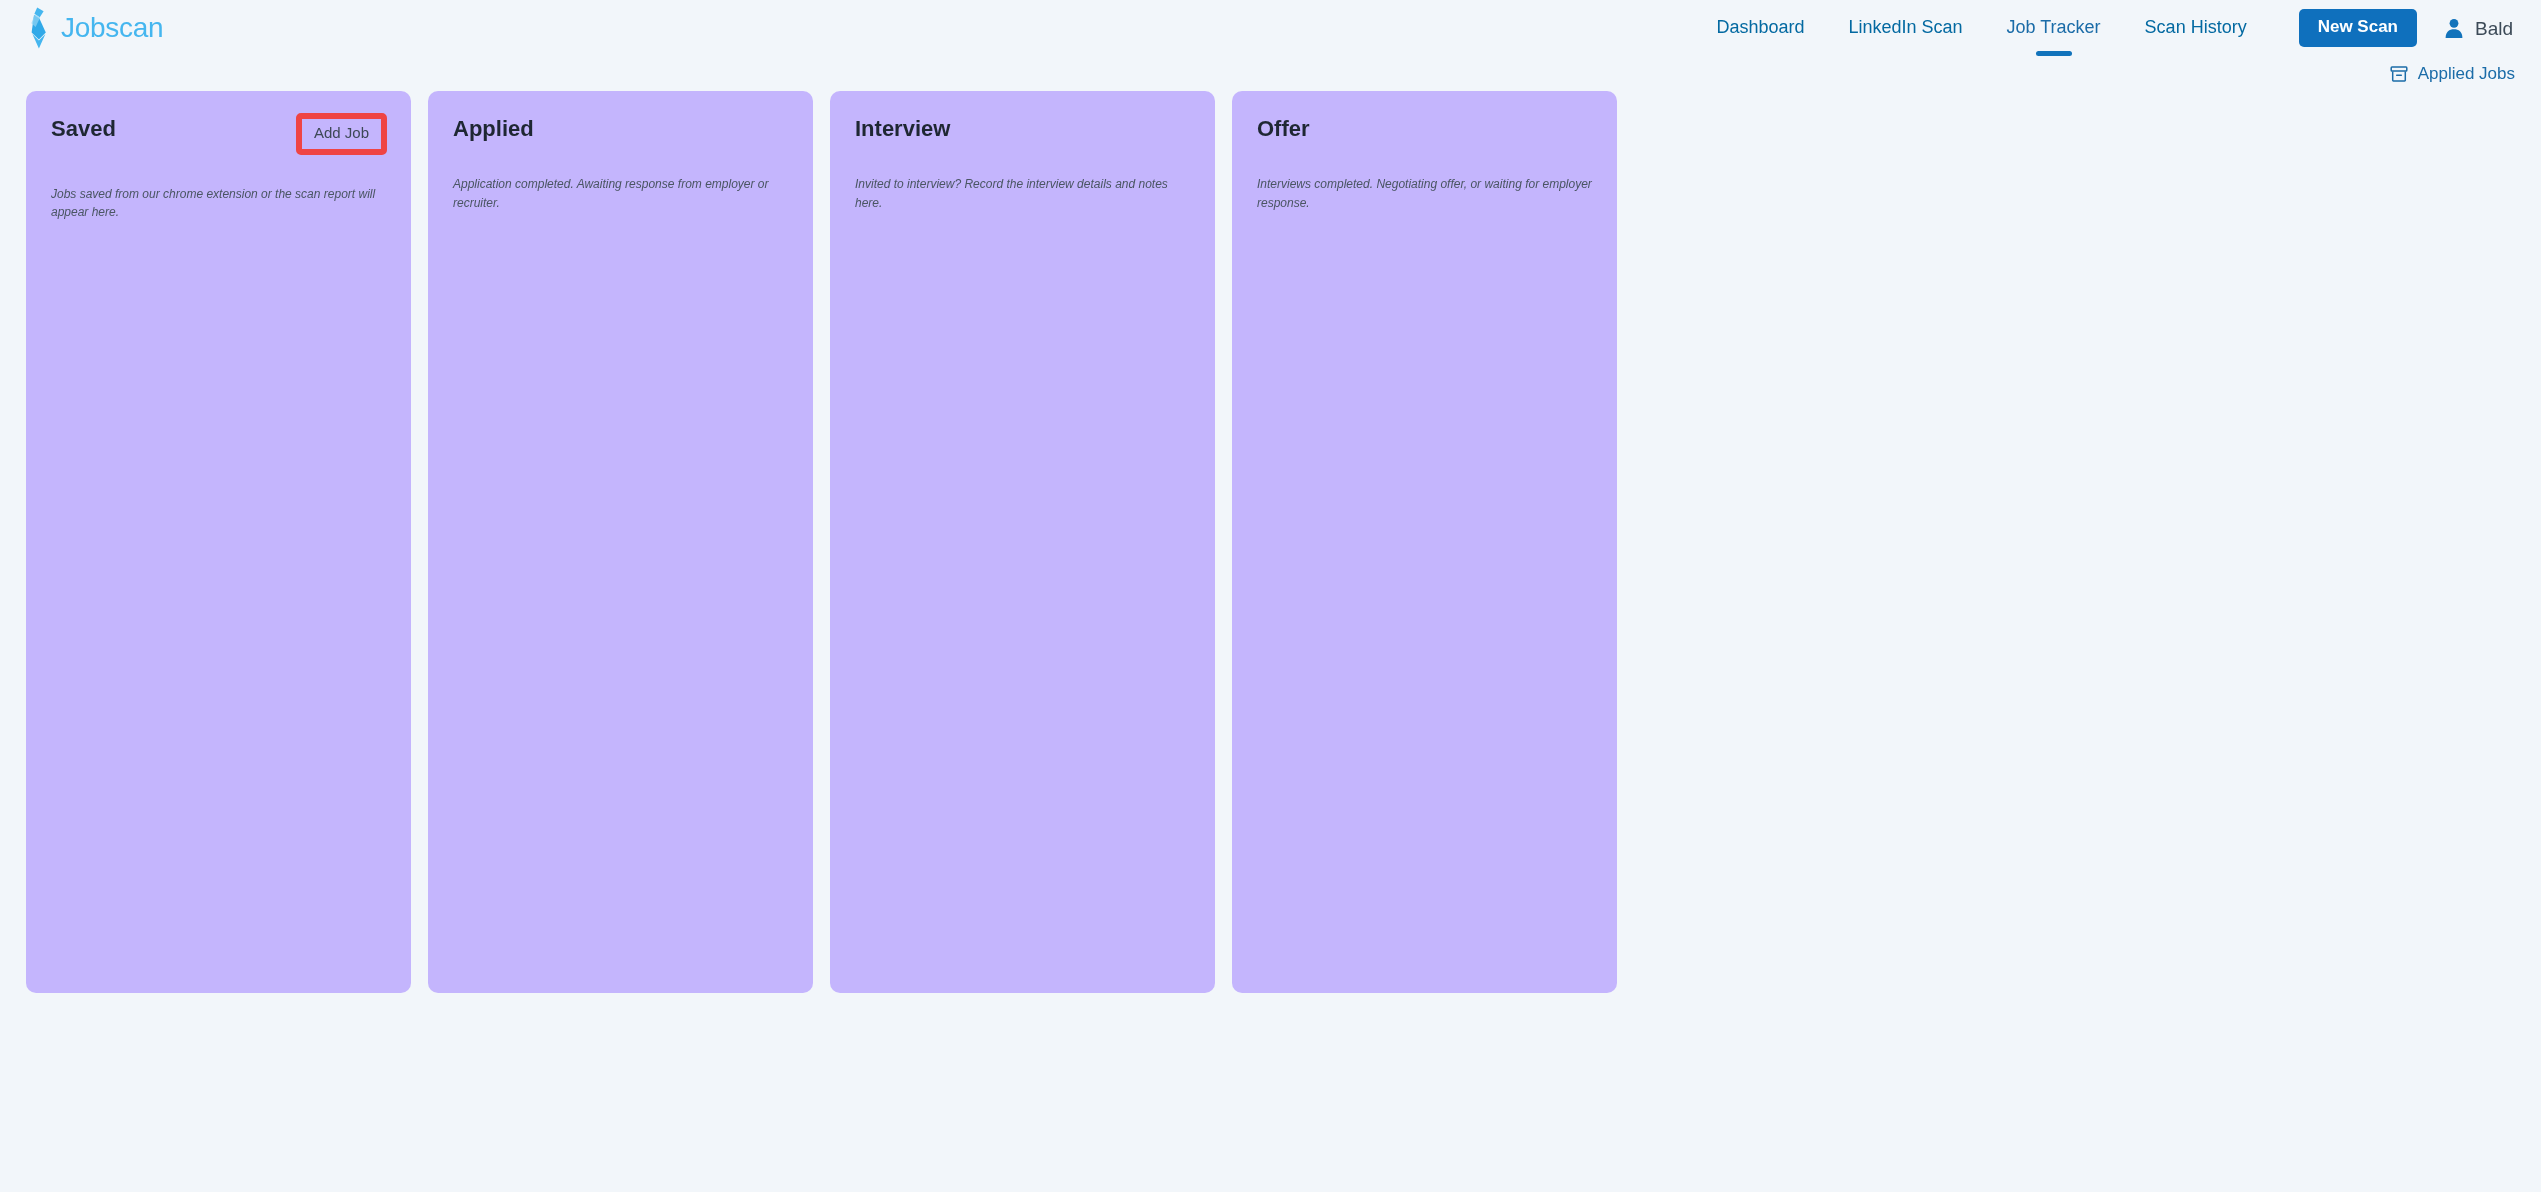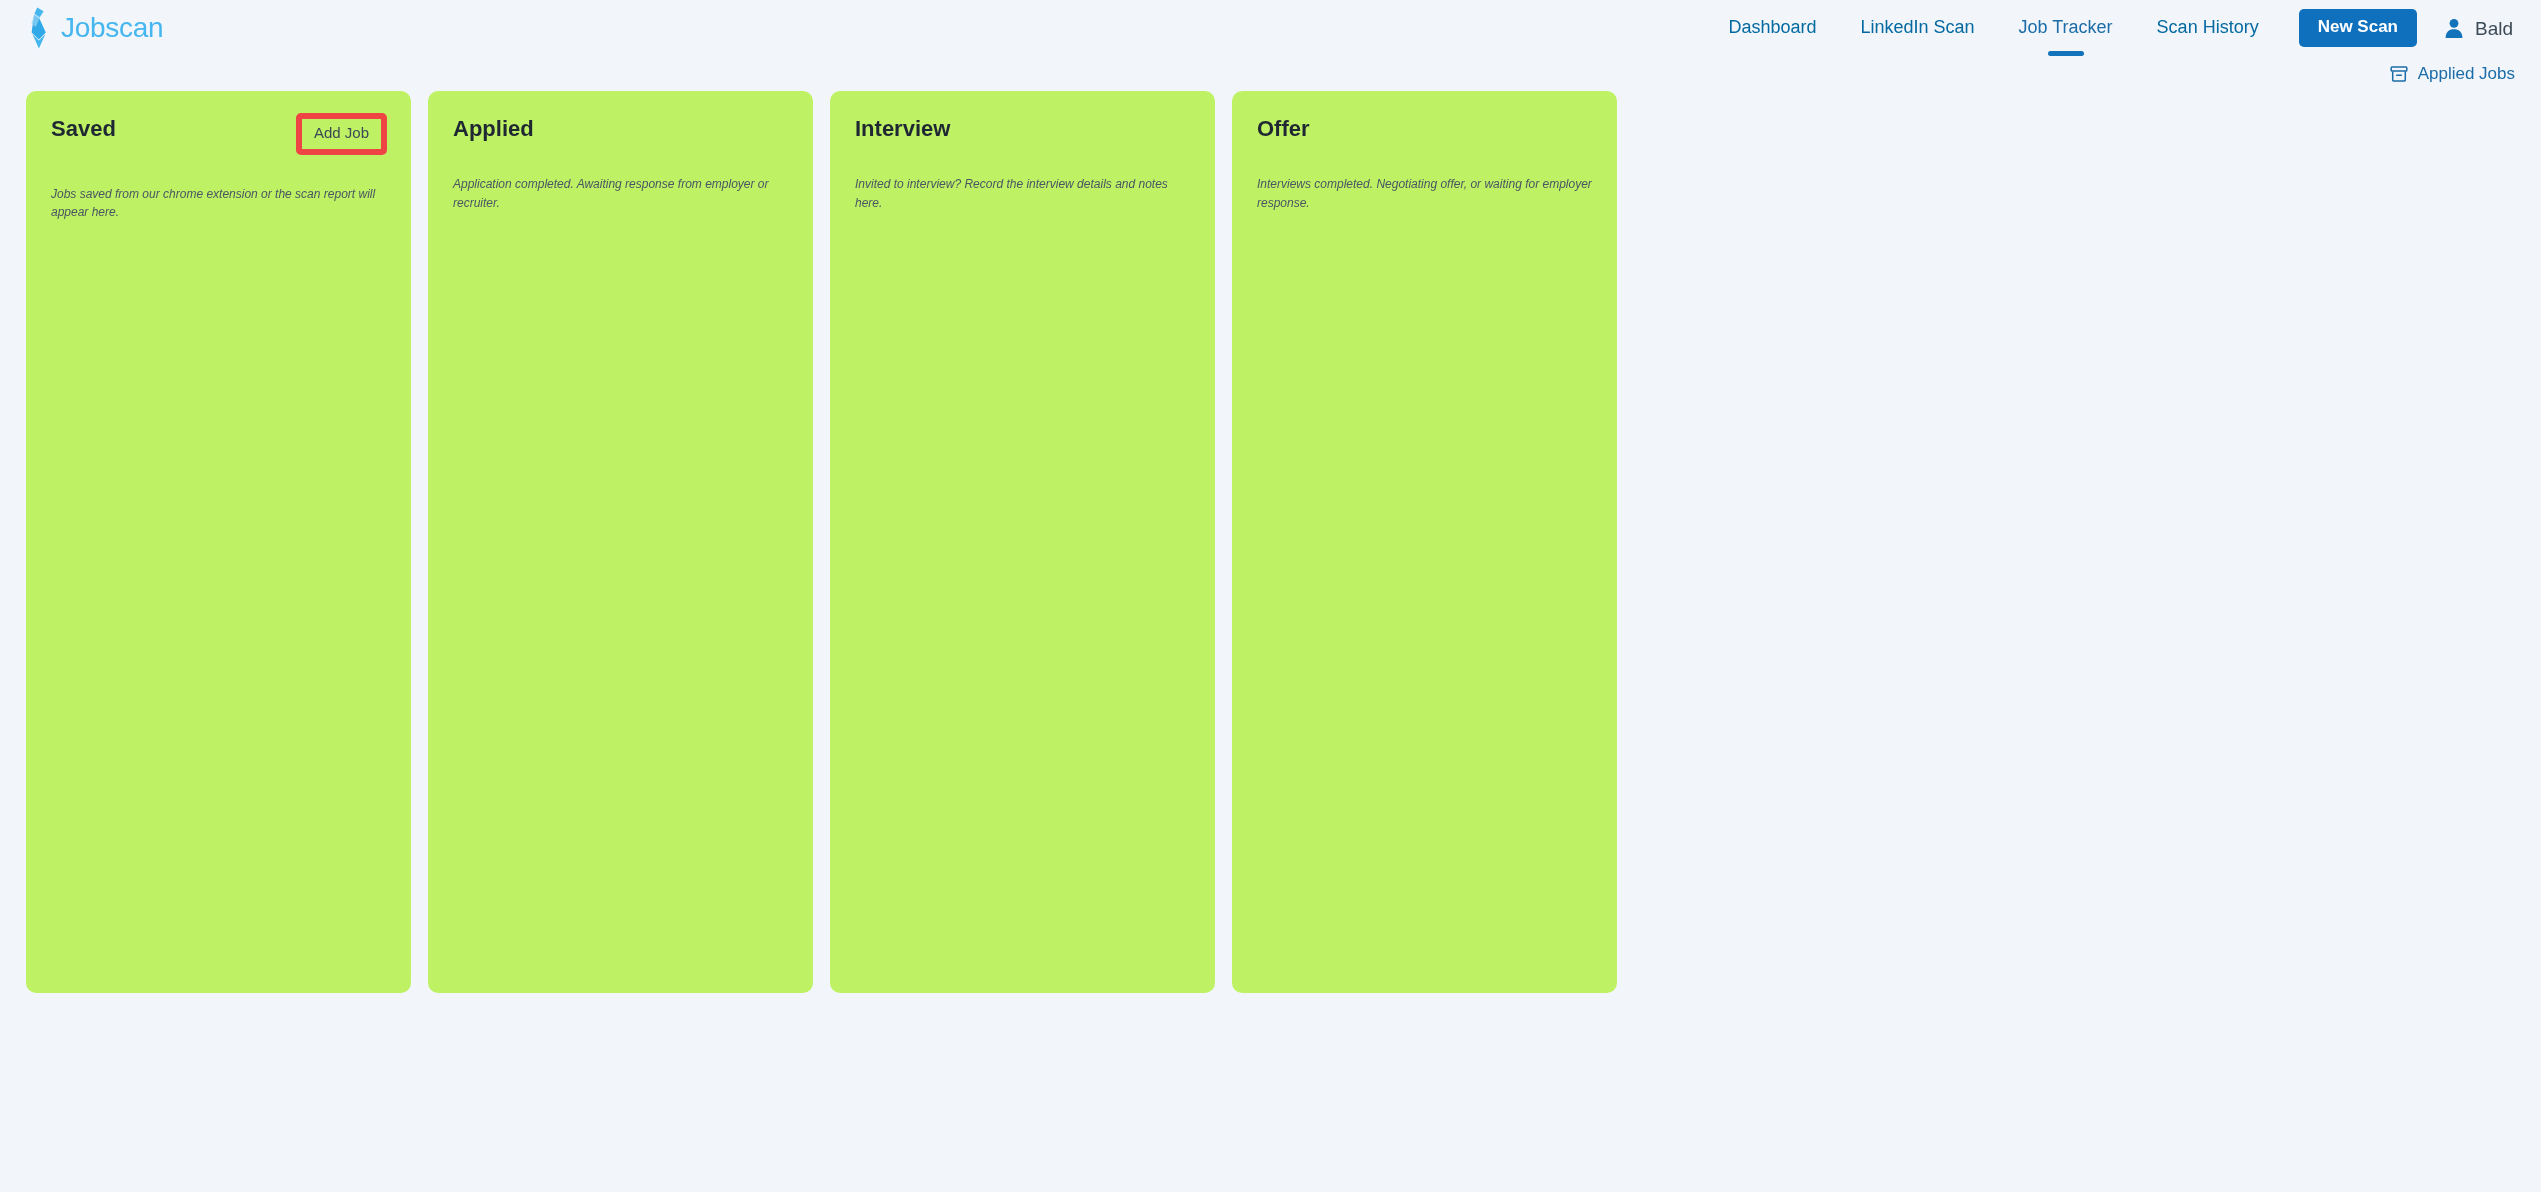--- a/index.html
+++ b/index.html
@@ -62,21 +62,21 @@
     left: 50%;
     transform: translateX(-50%);
     bottom: -11px;
     width: 36px;
     height: 5px;
     border-radius: 3px;
     background: #1273bb;
   }
 
   .new-scan-btn {
-    margin-left: 18px;
+    margin-left: 30px;
     background: #0f70bd;
     color: #ffffff;
     font-size: 17px;
     font-weight: 700;
     border: none;
     border-radius: 5px;
     padding: 9px 19px 10px;
     cursor: pointer;
     line-height: 1.1;
     white-space: nowrap;
@@ -119,21 +119,21 @@
     display: flex;
     gap: 17px;
     padding: 0 26px;
     align-items: flex-start;
   }
 
   .column {
     width: 385px;
     flex: none;
     min-height: 902px;
-    background: #bef264;
+    background: #c4b5fd;
     border-radius: 10px;
     padding: 24px 24px 24px 25px;
   }
 
   .column-head {
     display: flex;
     align-items: flex-start;
     justify-content: space-between;
     min-height: 30px;
   }

